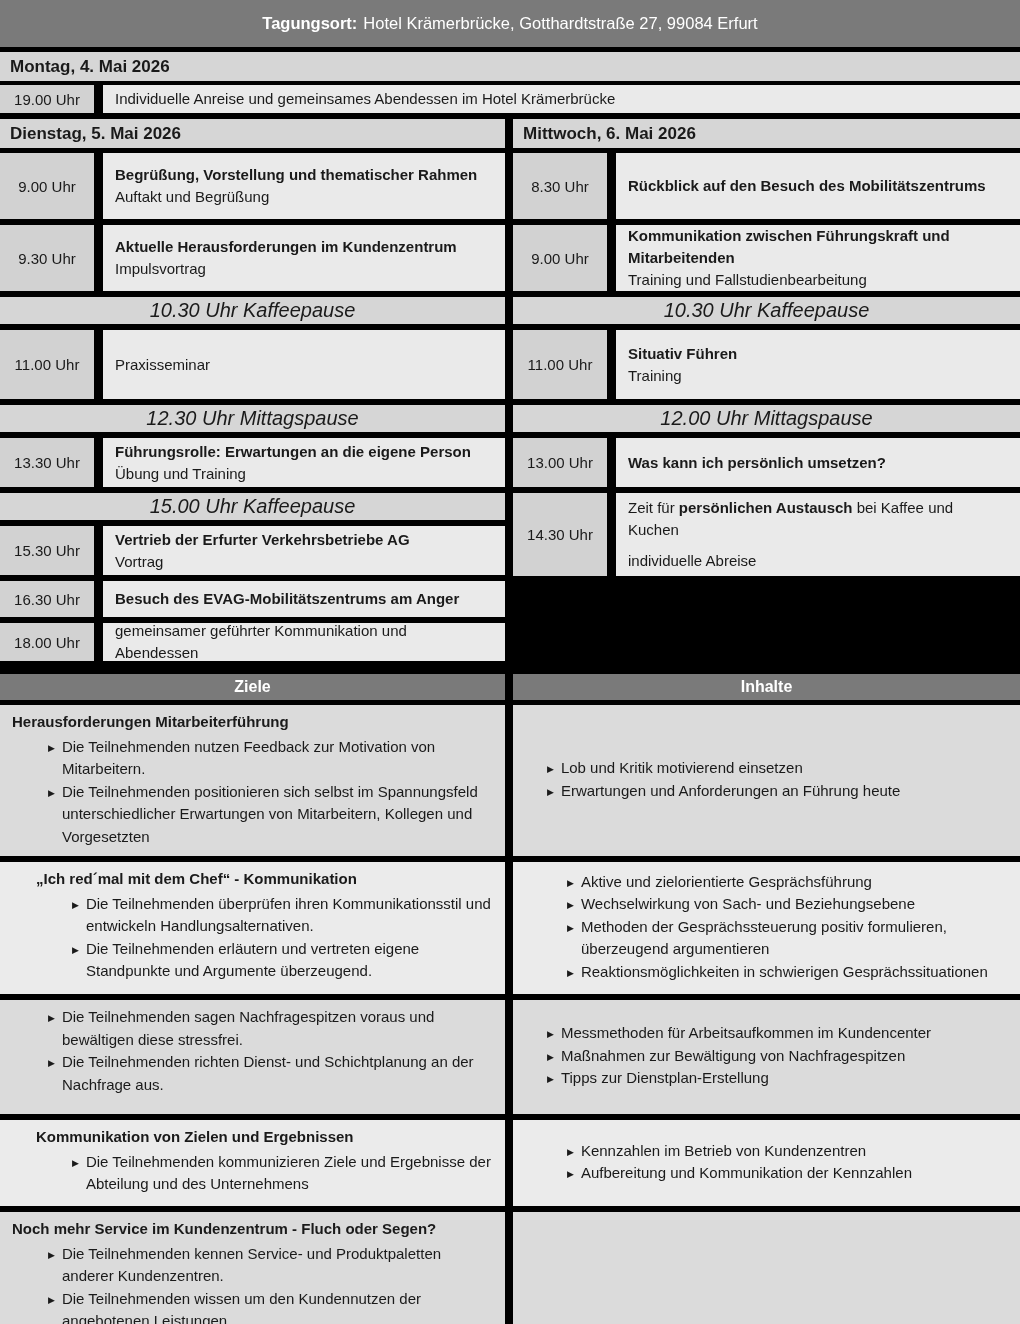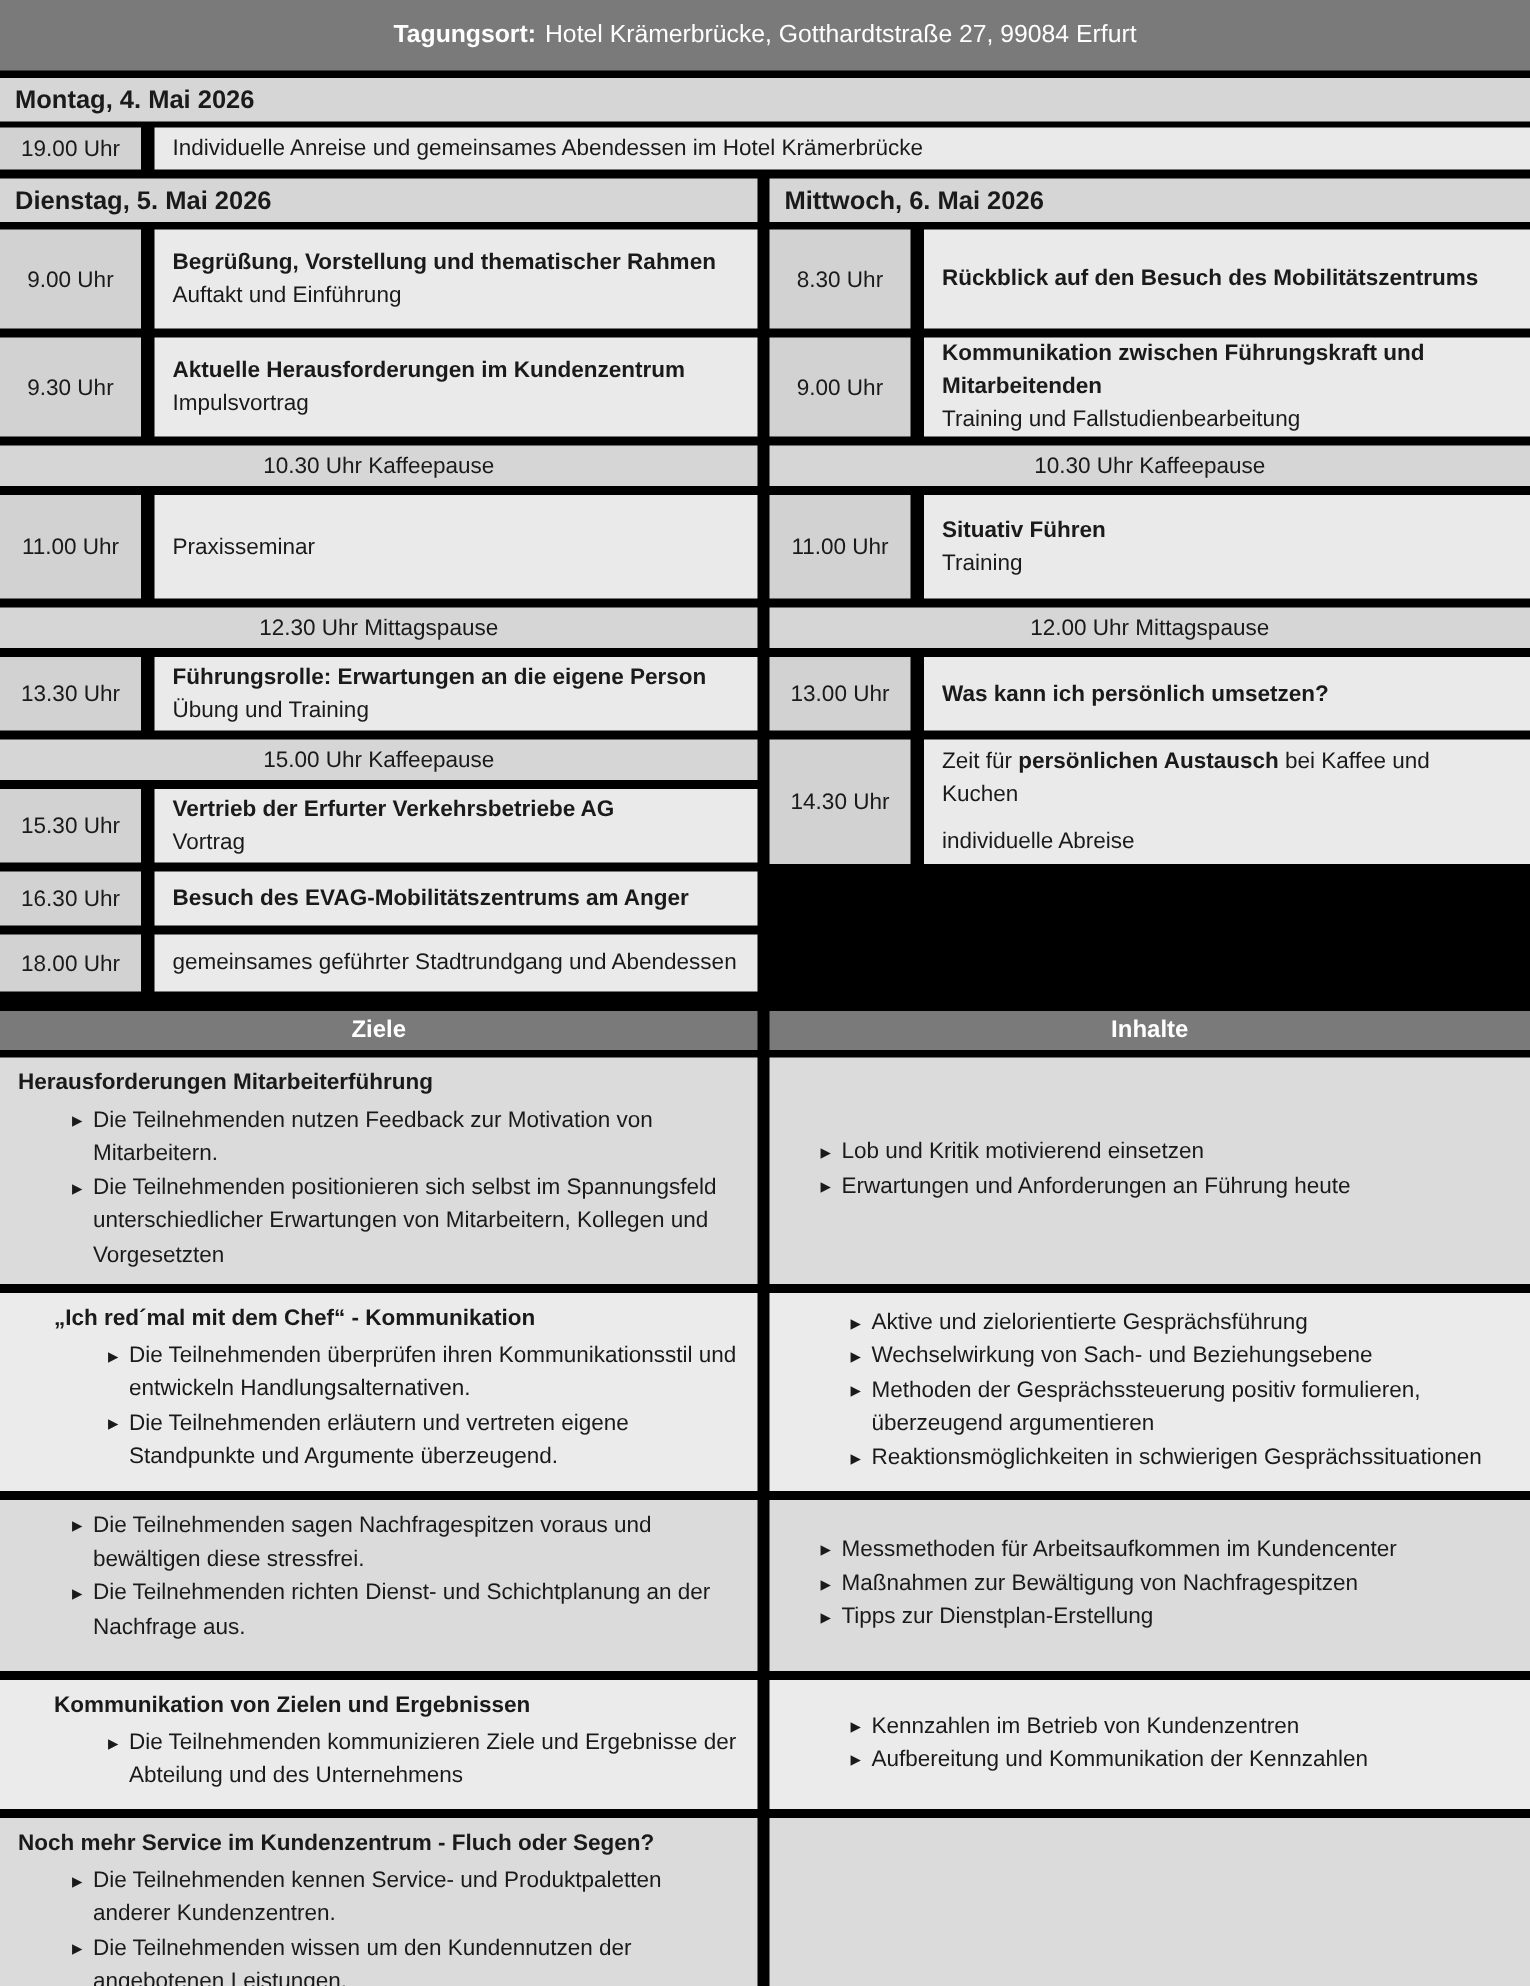--- a/index.html
+++ b/index.html
@@ -18,21 +18,21 @@
   .col .day-header { margin-bottom:5px; }
 
   
   .agenda-row { display:flex; margin-bottom:6px; }
   .time-cell { width:94px; flex:0 0 94px; background:#d2d2d2; display:flex;
                align-items:center; justify-content:center; font-size:15px; margin-right:9px; }
   .content-cell { flex:1; background:#eaeaea; padding:4px 12px; display:flex;
                   flex-direction:column; justify-content:center; font-size:15px; line-height:1.45; }
   .s-title { font-weight:bold; }
   .pause-band { height:27px; background:#d6d6d6; display:flex; align-items:center;
-                justify-content:center; font-size:15px; margin-bottom:6px; margin-top:1px; }
+                justify-content:center; font-size:20px; margin-bottom:6px; margin-top:1px;font-style:italic; }
 
   .r28{height:28px} .r66{height:66px} .r69{height:69px} .r49{height:49px}
   .r36{height:36px} .r38{height:38px} .r83{height:83px}
 
   .two-col { display:grid; grid-template-columns:505px 507px; column-gap:8px; margin-bottom:7px; }
   .line2 { margin-top:10px; }
   .b { font-weight:bold; }
 
   
   .goals-header { display:grid; grid-template-columns:505px 507px; column-gap:8px; margin-bottom:5px; }
@@ -70,21 +70,21 @@
 
   <div class="two-col">
 
     <div class="col">
       <div class="day-header">Dienstag, 5. Mai 2026</div>
 
       <div class="agenda-row r66">
         <div class="time-cell">9.00 Uhr</div>
         <div class="content-cell">
           <div class="s-title">Begrüßung, Vorstellung und thematischer Rahmen</div>
-          <div class="s-sub">Auftakt und Einführung</div>
+          <div class="s-sub">Auftakt und Begrüßung</div>
         </div>
       </div>
 
       <div class="agenda-row r66">
         <div class="time-cell">9.30 Uhr</div>
         <div class="content-cell">
           <div class="s-title">Aktuelle Herausforderungen im Kundenzentrum</div>
           <div class="s-sub">Impulsvortrag</div>
         </div>
       </div>
@@ -121,21 +121,21 @@
       <div class="agenda-row r36">
         <div class="time-cell">16.30 Uhr</div>
         <div class="content-cell">
           <div class="s-title">Besuch des EVAG-Mobilitätszentrums am Anger</div>
         </div>
       </div>
 
       <div class="agenda-row r38">
         <div class="time-cell">18.00 Uhr</div>
         <div class="content-cell">
-          <div>gemeinsames geführter Stadtrundgang und Abendessen</div>
+          <div>gemeinsamer geführter Kommunikation und Abendessen</div>
         </div>
       </div>
     </div>
 
     <div class="col">
       <div class="day-header">Mittwoch, 6. Mai 2026</div>
 
       <div class="agenda-row r66">
         <div class="time-cell">8.30 Uhr</div>
         <div class="content-cell">

